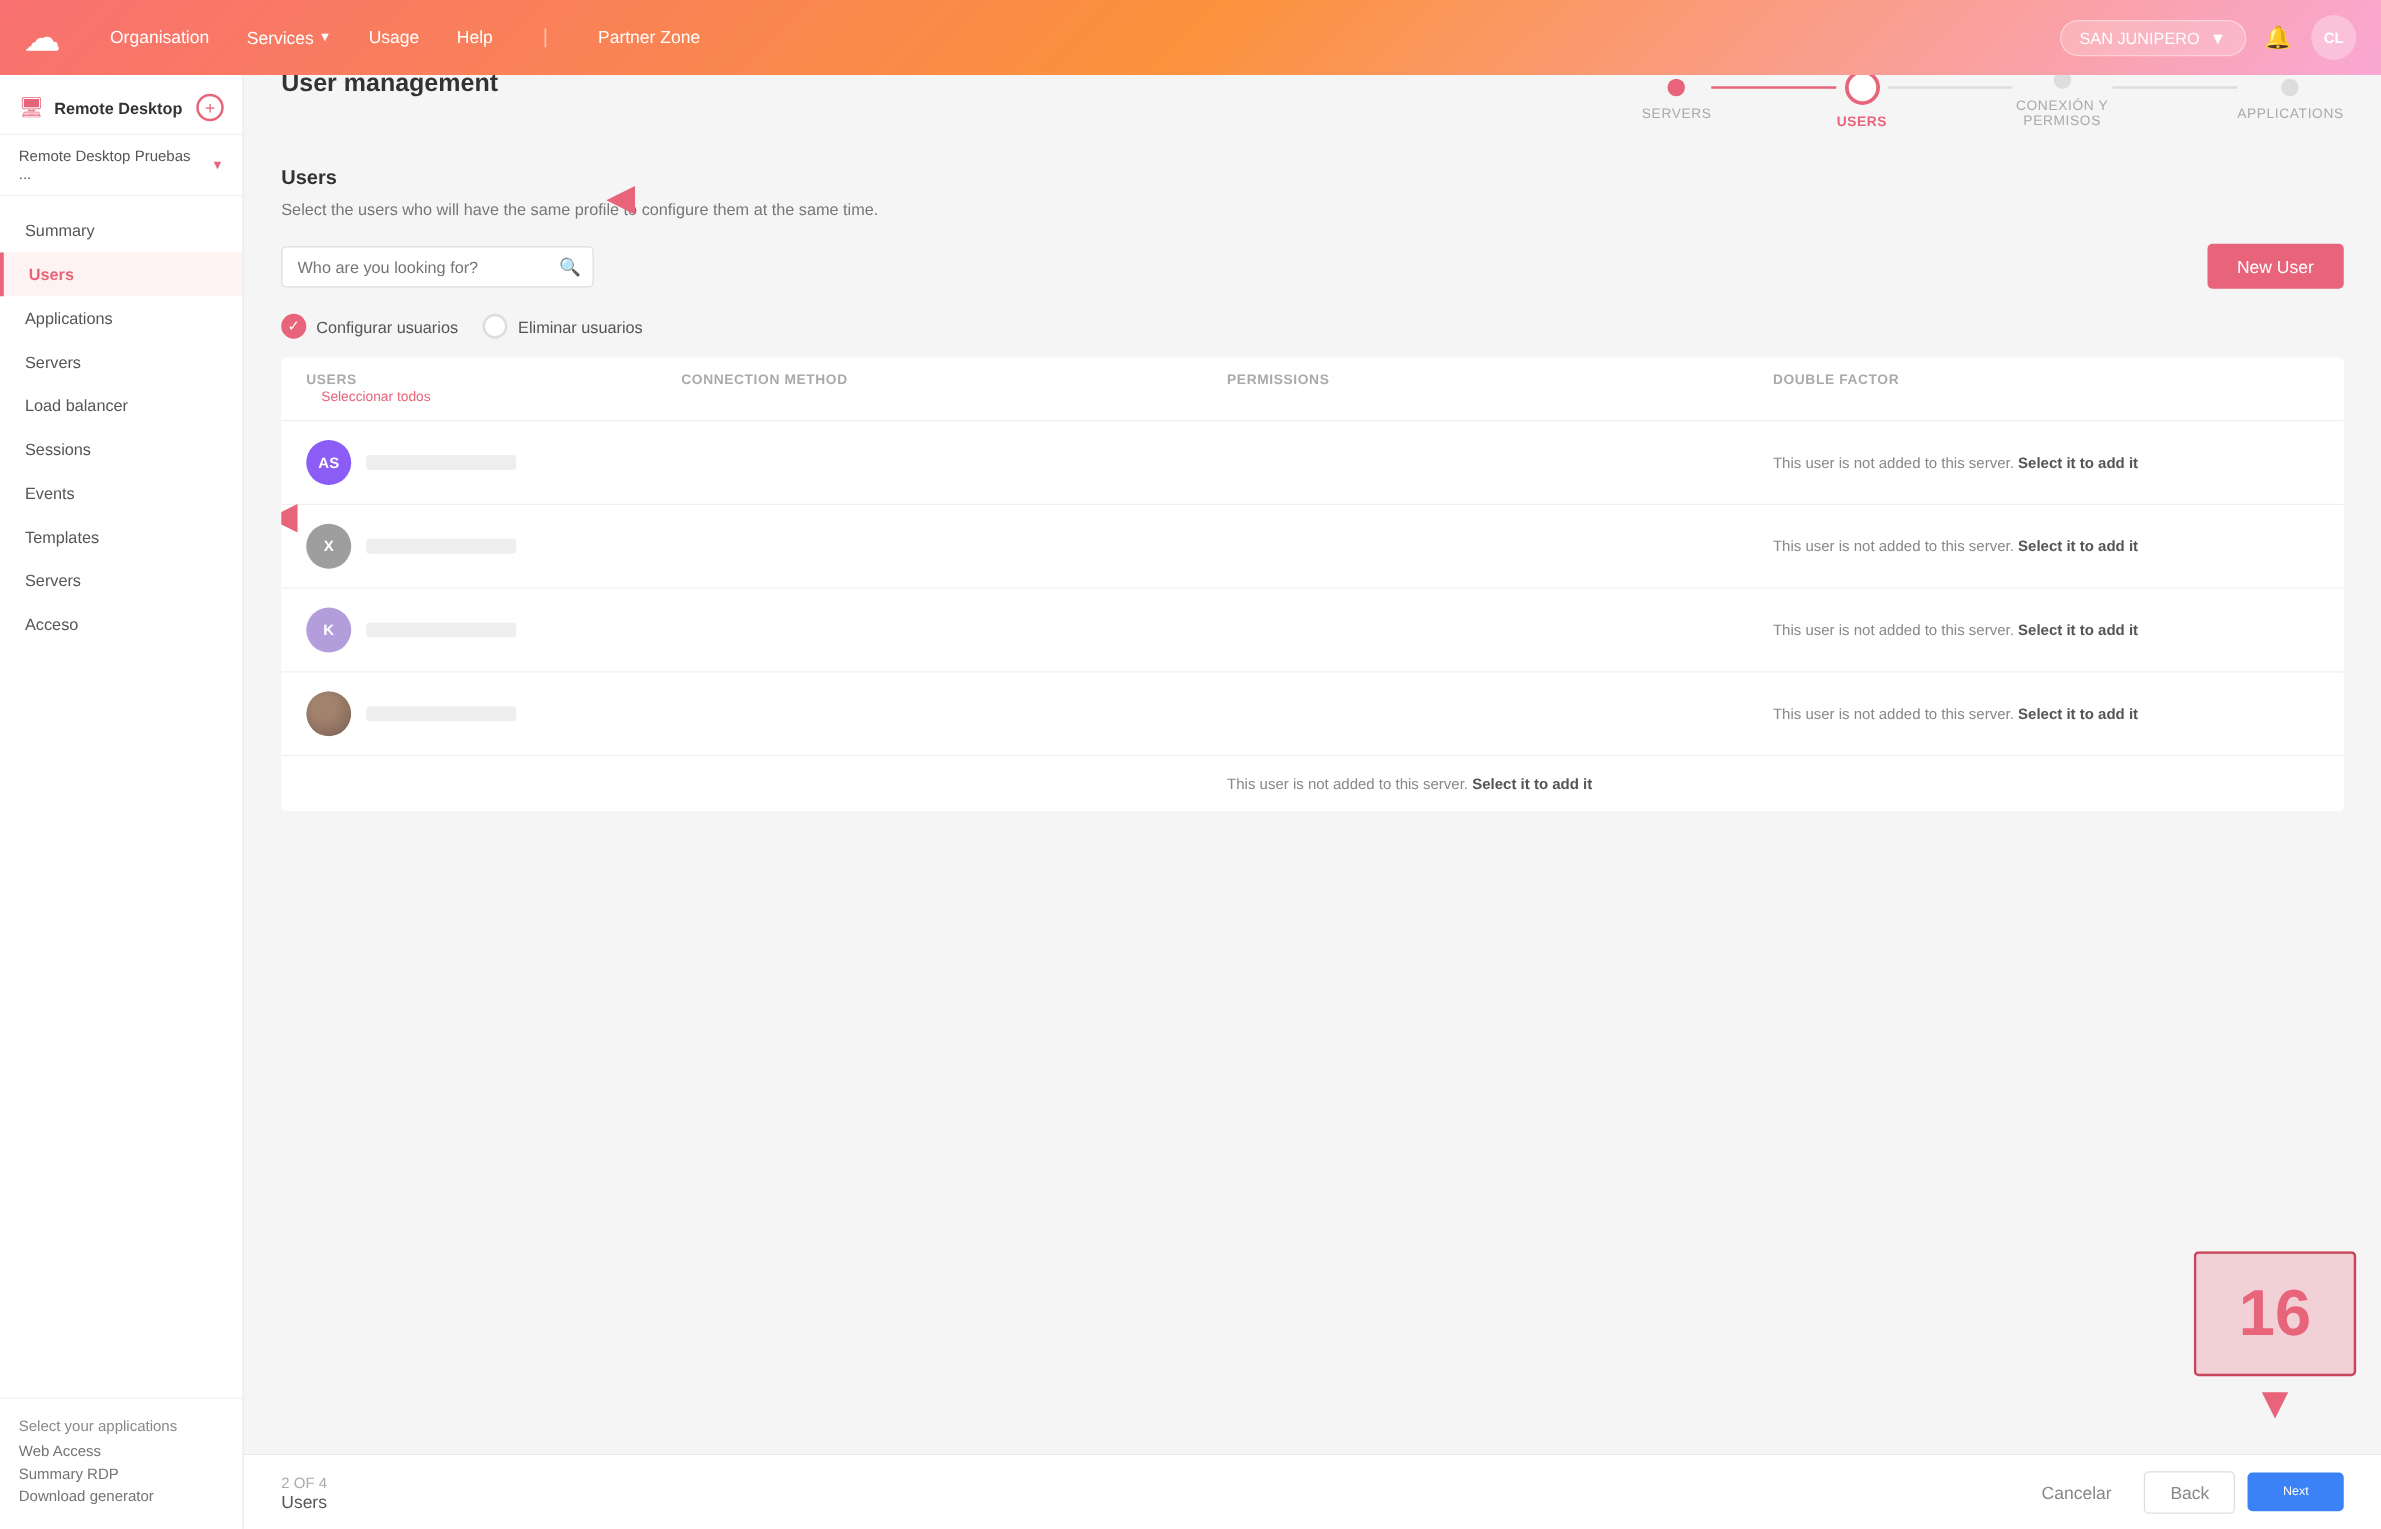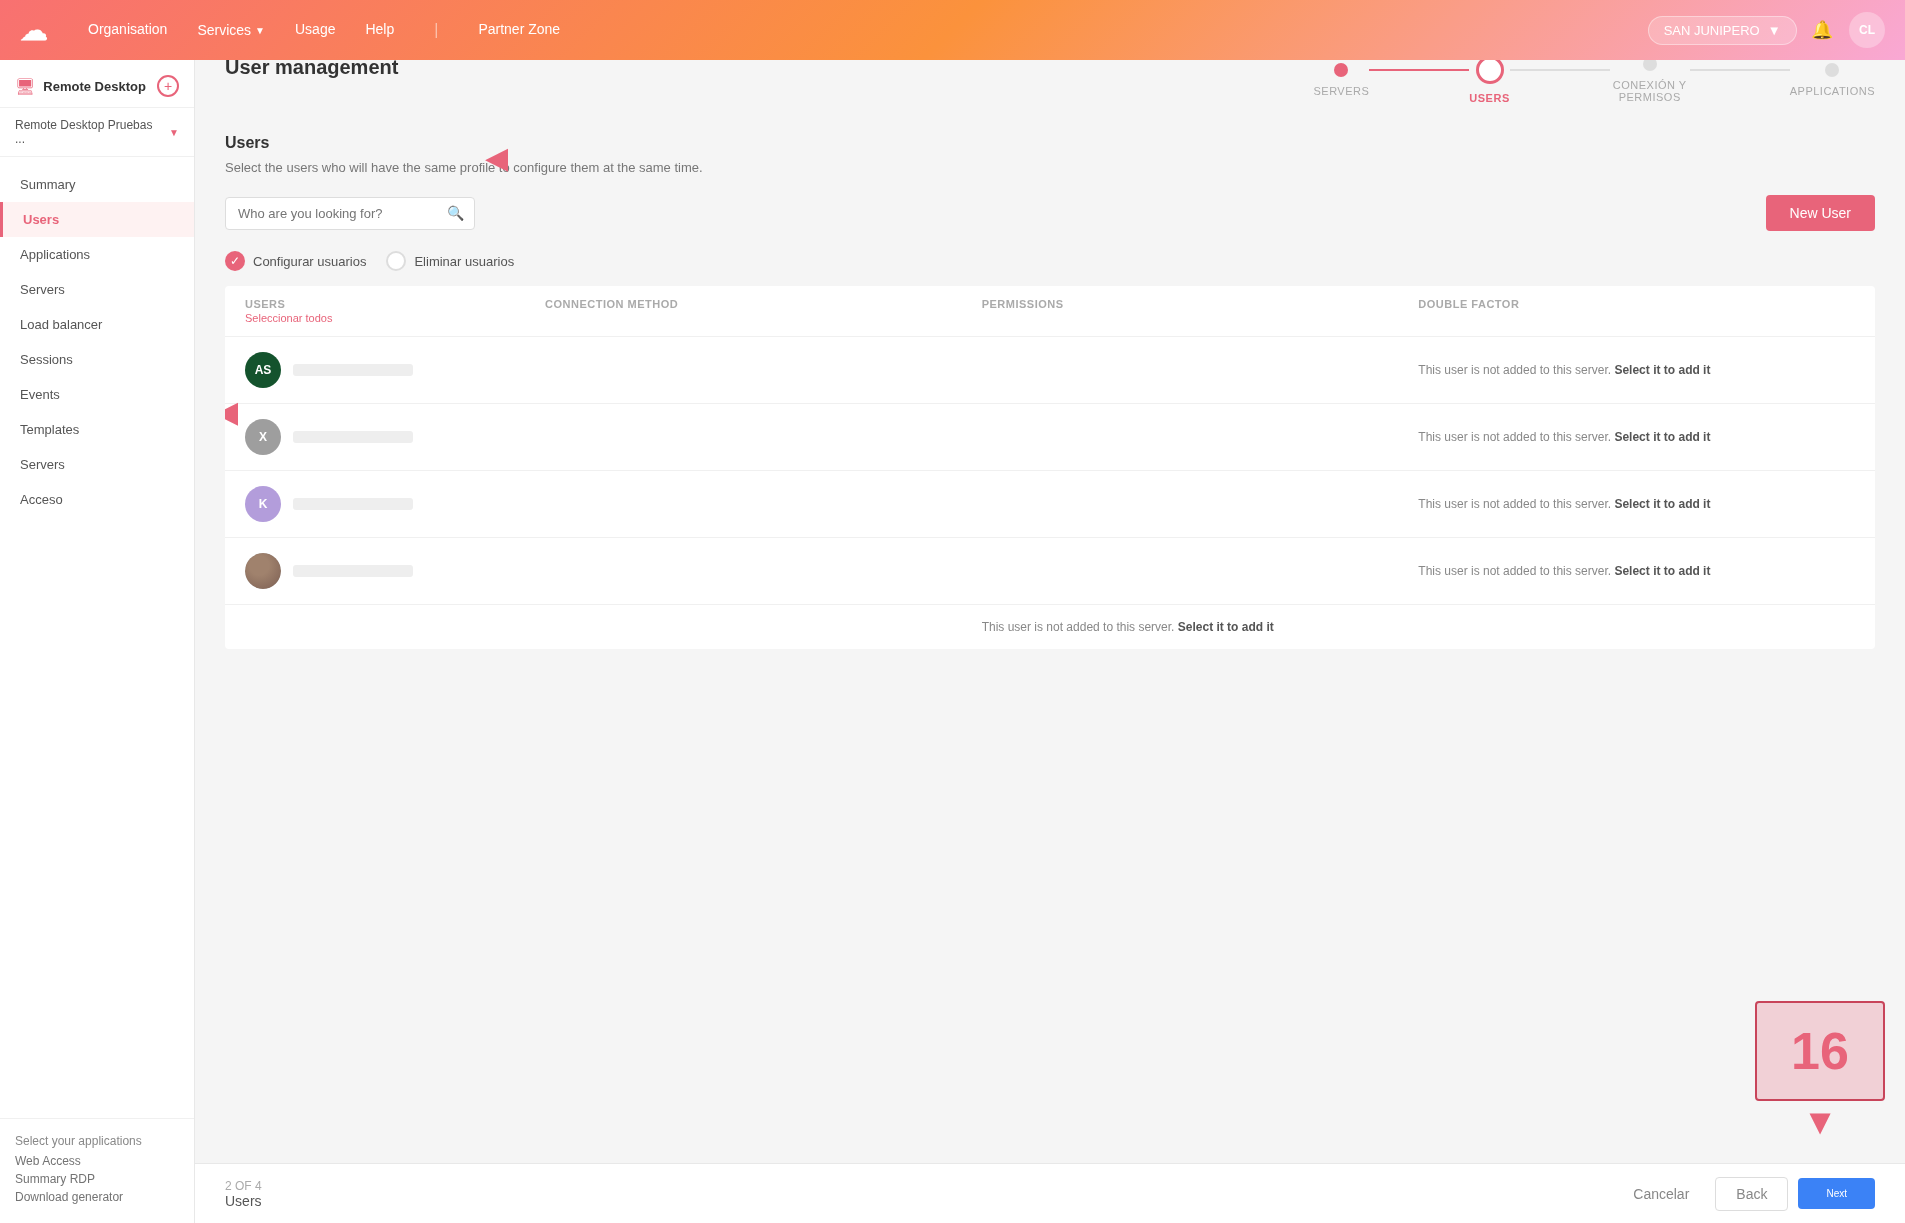--- a/index.html
+++ b/index.html
@@ -336,20 +336,21 @@
       gap: 2px;
     }
     .select-all-link {
       color: #e8647a;
       font-size: 11px;
       font-weight: 500;
       text-transform: none;
       letter-spacing: 0;
       cursor: pointer;
       text-decoration: none;
+      margin-left: 12px;
     }
     .table-row {
       display: grid;
       grid-template-columns: 300px 1fr 1fr 1fr;
       padding: 15px 20px;
       border-bottom: 1px solid #f0f0f0;
       align-items: center;
     }
     .table-row:last-child { border-bottom: none; }
     .user-cell {
@@ -598,21 +599,21 @@
         <span>USERS</span>
         <a class="select-all-link">Seleccionar todos</a>
       </div>
       <div>CONNECTION METHOD</div>
       <div>PERMISSIONS</div>
       <div>DOUBLE FACTOR</div>
     </div>
 
     <div class="table-row">
       <div class="user-cell">
-        <div class="user-avatar-circle" style="background:#14532d;">AS</div>
+        <div class="user-avatar-circle" style="background:#8b5cf6;">AS</div>
         <div class="user-name"></div>
       </div>
       <div></div>
       <div></div>
       <div class="user-status-text">
         This user is not added to this server. <strong>Select it to add it</strong>
       </div>
     </div>
 
     <div class="table-row relative-wrapper" style="position:relative;">

